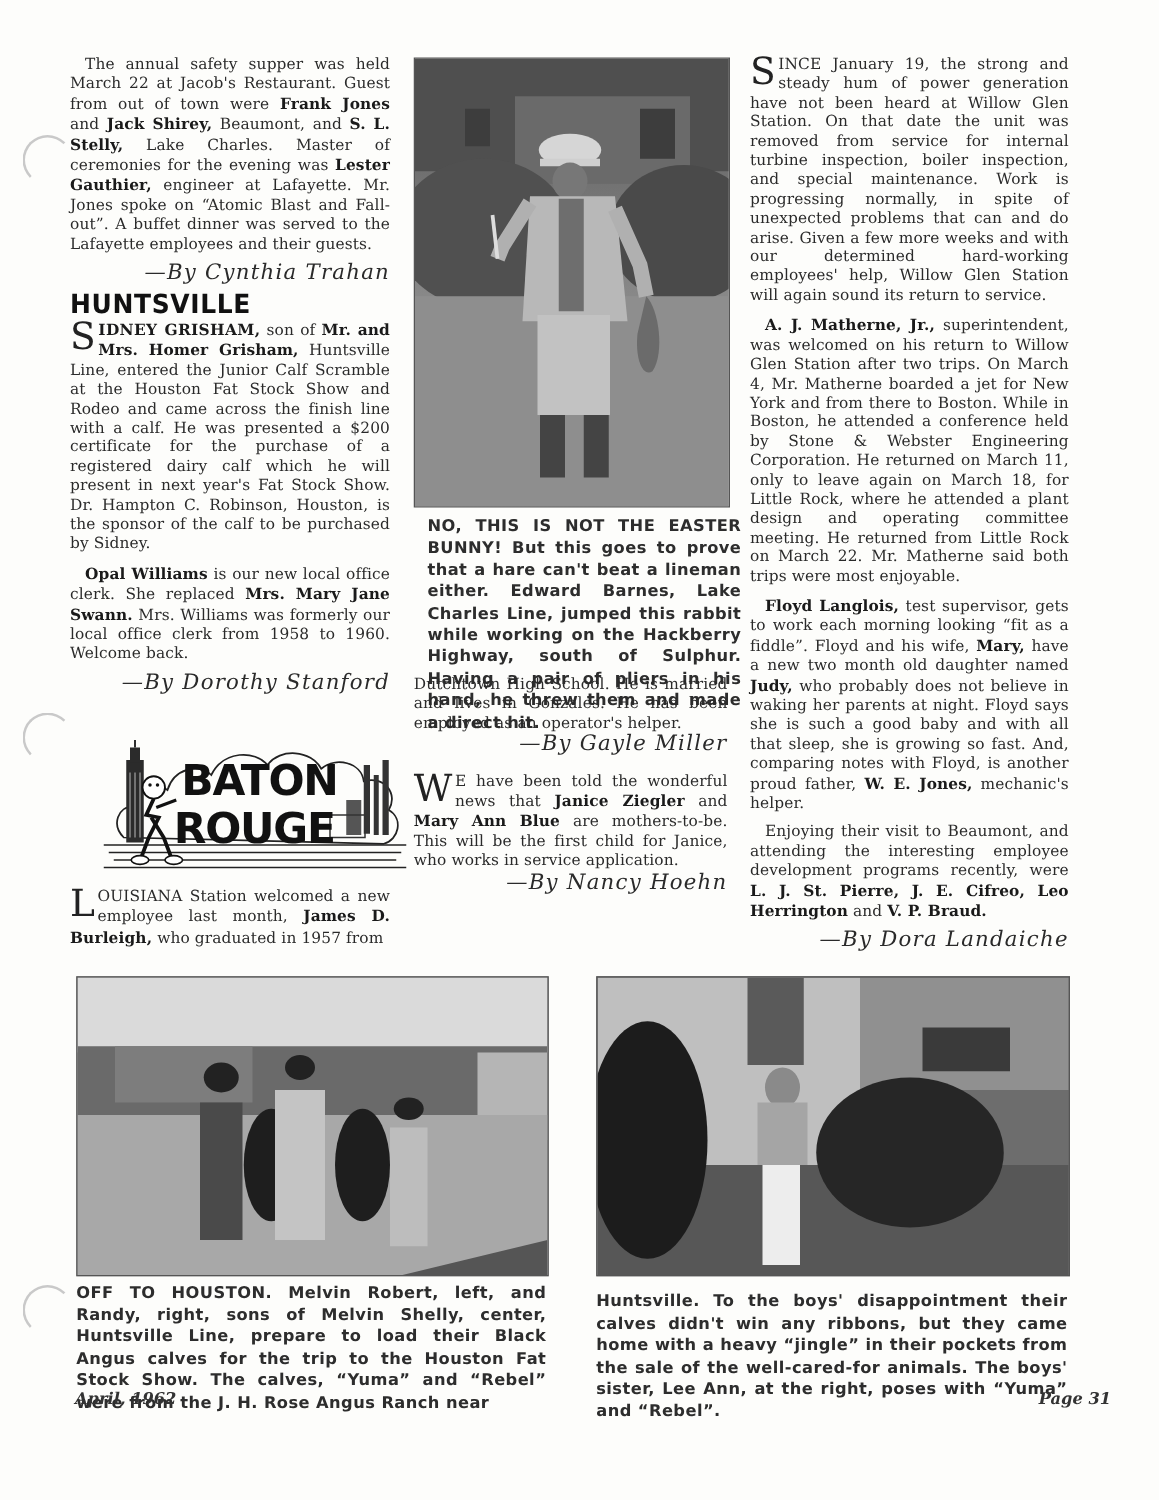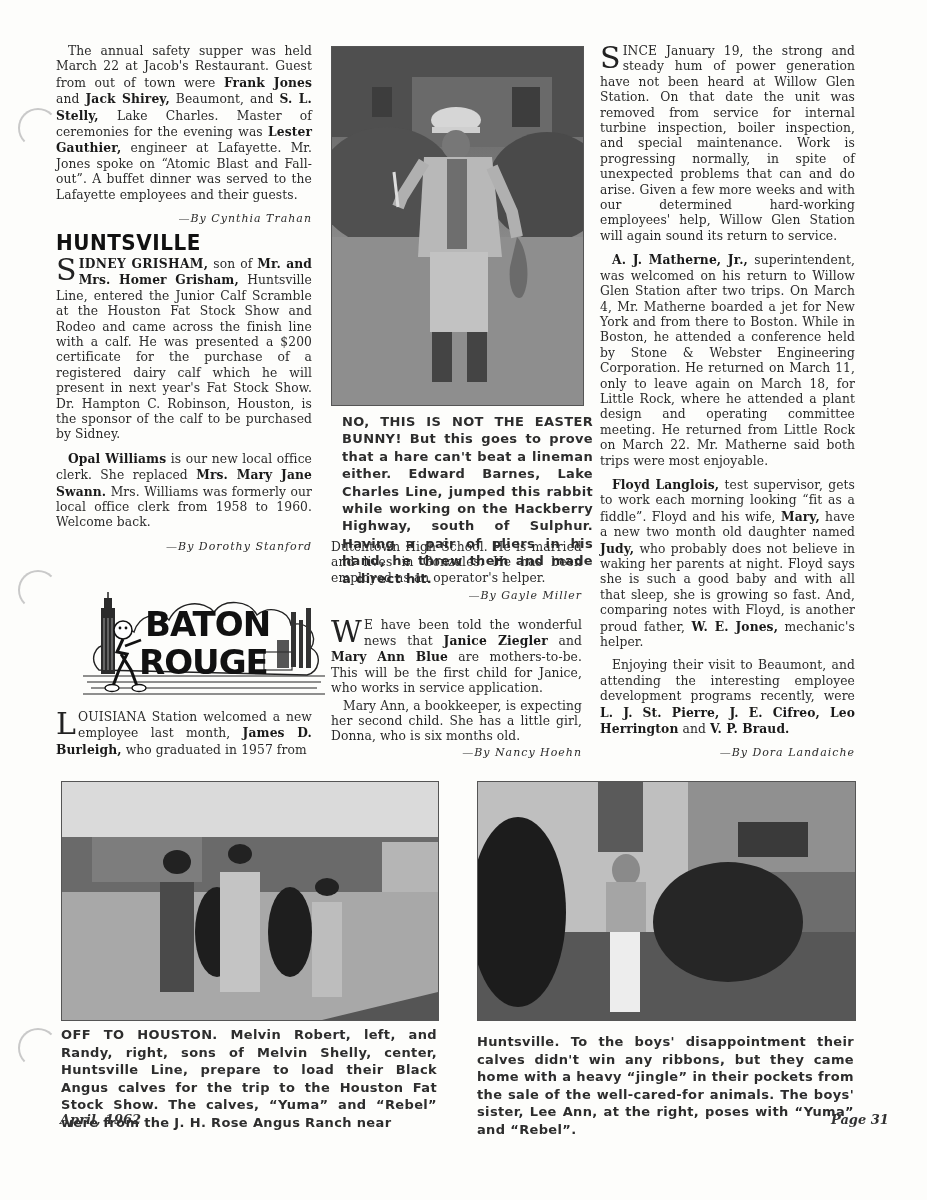--- a/index.html
+++ b/index.html
@@ -4,21 +4,21 @@
 <style>
   html, body { margin: 0; padding: 0; }
   body {
     width: 927px; height: 1200px; background: #fdfdfb; position: relative; overflow: hidden;
     font-family: "DejaVu Serif", serif; color: #2a2a2a;
   }
   .col { position: absolute; font-size: 12.3px; line-height: 15.4px; text-align: justify; letter-spacing: 0.1px; }
   .col p { margin: 0 0 8px 0; text-indent: 12px; }
   .col p.noind { text-indent: 0; }
   b { font-weight: bold; color: #1a1a1a; }
-  .byline { text-align: right; font-style: italic; font-size: 11px; margin: 0 0 10px 0; letter-spacing: 1px; color: #2a2a2a; }
+  .byline { text-align: right; font-style: italic; font-size: 17px; margin: 0 0 10px 0; letter-spacing: 1px; color: #2a2a2a; }
   .section-head {
     font-family: "DejaVu Sans", sans-serif; font-weight: bold; font-size: 20px; letter-spacing: 0.5px;
     color: #111; margin: 10px 0 4px 0; transform: scaleY(1.05);
   }
   .dropcap-wrap { text-indent: 0 !important; }
   .dropcap { float: left; font-size: 30px; line-height: 24px; margin: 2px 2px 0 0; font-family: "DejaVu Serif", serif; color: #222; }
   .caps { letter-spacing: 0.3px; }
   .photo {
     position: absolute; background: #777; overflow: hidden; border: 1px solid #555;
   }
@@ -127,21 +127,20 @@
   </svg>
 </div>
 <div class="caption" style="left:342px; top:413px; width:251px; line-height:17.4px; font-size:13px;">NO, THIS IS NOT THE EASTER BUNNY! But this goes to prove that a hare can't beat a lineman either. Edward Barnes, Lake Charles Line, jumped this rabbit while working on the Hackberry Highway, south of Sulphur. Having a pair of pliers in his hand, he threw them and made a direct hit.</div>
 
 <div class="col" style="left:331px; top:540px; width:251px;">
   <p class="noind">Dutchtown High School. He is married and lives in Gonzales. He has been employed as an operator's helper.</p>
   <div class="byline" style="margin-top:-6px;">—By Gayle Miller</div>
   <p class="dropcap-wrap" style="margin-top:14px; margin-bottom:2px;">
     <span class="dropcap">W</span><span>E have been told the wonderful news that </span><b>Janice Ziegler</b><span> and </span><b>Mary Ann Blue</b><span> are mothers-to-be. This will be the first child for Janice, who works in service application.</span>
   </p>
-  <p style="margin-bottom:0;">Mary Ann, a bookkeeper, is expecting her second child. She has a little girl, Donna, who is six months old.</p>
   <div class="byline" style="margin-top:0;">—By Nancy Hoehn</div>
 </div>
 
 <div class="col" style="left:600px; top:44px; width:255px;">
   <p class="dropcap-wrap">
     <span class="dropcap">S</span><span>INCE January 19, the strong and steady hum of power generation have not been heard at Willow Glen Station. On that date the unit was removed from service for internal turbine inspection, boiler inspection, and special maintenance. Work is progressing normally, in spite of unexpected problems that can and do arise. Given a few more weeks and with our determined hard-working employees' help, Willow Glen Station will again sound its return to service.</span>
   </p>
   <p>
     <b>A. J. Matherne, Jr.,</b><span> superintendent, was welcomed on his return to Willow Glen Station after two trips. On March 4, Mr. Matherne boarded a jet for New York and from there to Boston. While in Boston, he attended a conference held by Stone &amp; Webster Engineering Corporation. He returned on March 11, only to leave again on March 18, for Little Rock, where he attended a plant design and operating committee meeting. He returned from Little Rock on March 22. Mr. Matherne said both trips were most enjoyable.</span>
   </p>

